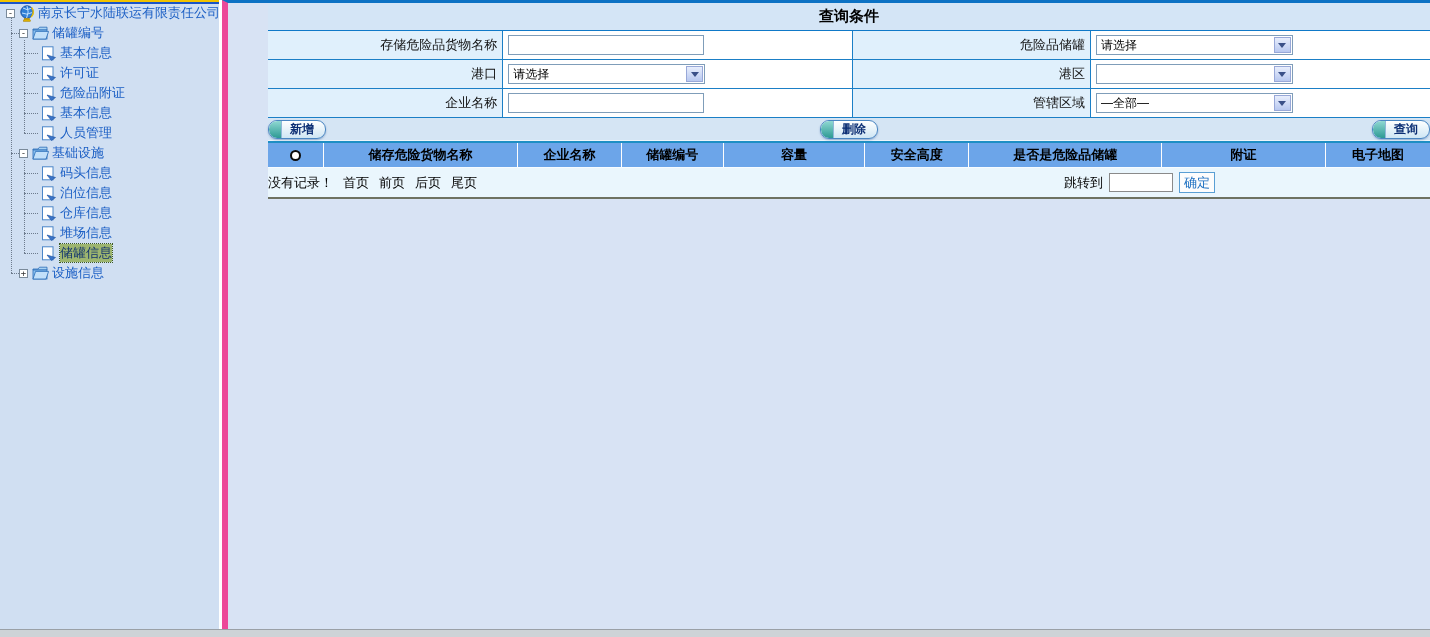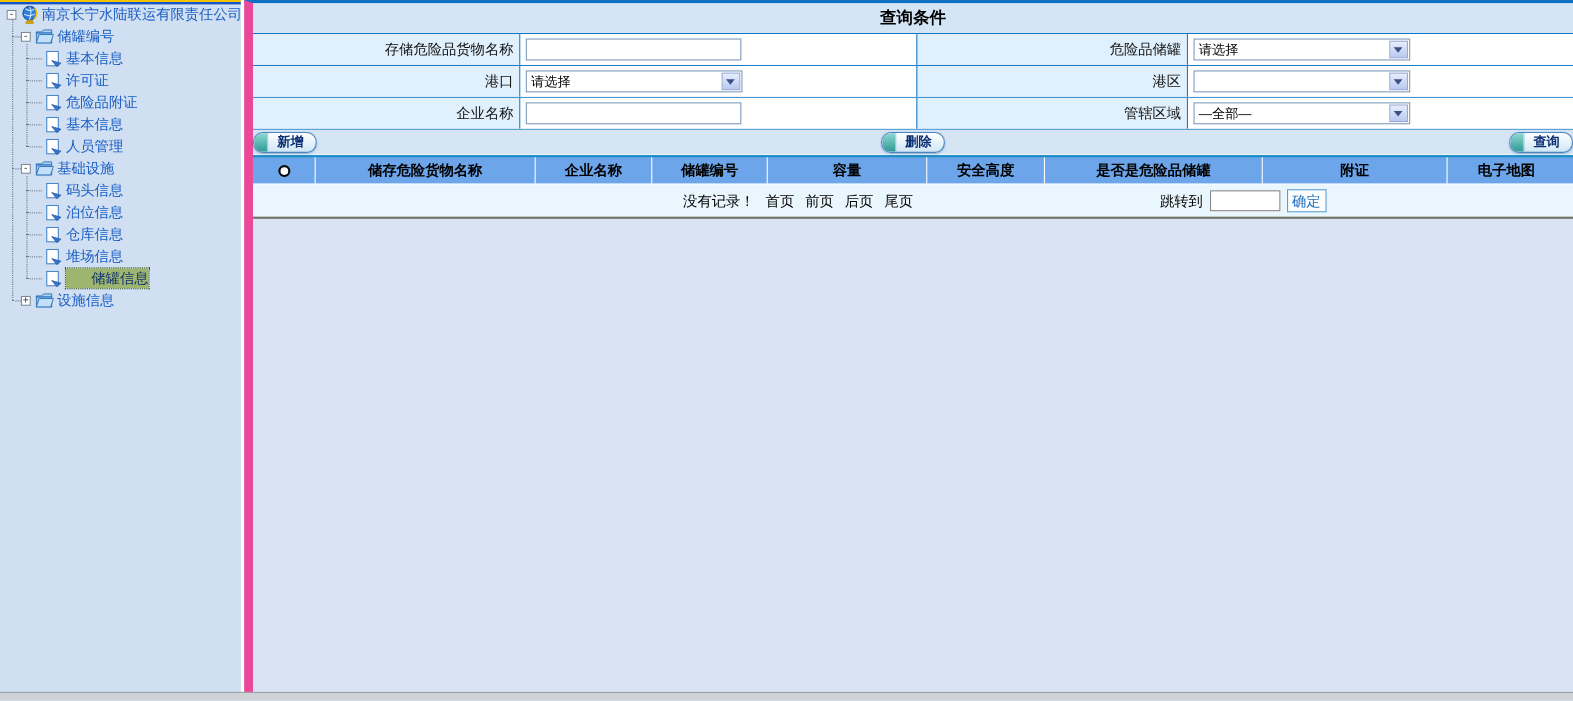--- a/index.html
+++ b/index.html
@@ -13,35 +13,35 @@
   .sidebar {
     position:absolute; left:0; top:0; width:219px; height:629px;
     background:#d0dff2; overflow:hidden;
   }
   .sb-topline { position:absolute; left:0; top:0; width:100%; height:4px;
     background:linear-gradient(to bottom,#f2c300 0 2px,#1a55c8 2px 4px); }
   .v-divider { position:absolute; left:219px; top:0; width:3px; height:629px; background:#ffffff; }
 
   .trow { position:absolute; height:20px; display:flex; align-items:center; white-space:nowrap; z-index:2; }
   .tlabel { color:#1a5ec4; font-size:13px; margin-left:2px; cursor:pointer; }
-  .tlabel.selected { background:#9db56f; outline:1px dotted #3c5a22; color:#13356e;padding-left:23px; }
+  .tlabel.selected { background:#9db56f; outline:1px dotted #3c5a22; color:#13356e; }
   .expander {
     width:9px; height:9px; background:#fff; border:1px solid #7a8a9a;
     font-size:9px; line-height:6px; text-align:center; color:#333;
     margin-right:4px; flex:0 0 auto; cursor:pointer; font-family:"DejaVu Sans Mono",monospace;
   }
   .ticon { flex:0 0 auto; margin-right:1px; }
   .dot-v { position:absolute; border-left:1px dotted #6d7b8d; width:0; z-index:1; }
   .dot-h { position:absolute; border-top:1px dotted #6d7b8d; height:0; z-index:1; }
 
   
   .main {
     position:absolute; left:222px; top:0; width:1208px; height:629px;
     background:#d8e3f4;
-    border-top:3px solid #0d72c4; border-left:8px solid #ec4899;
+    border-top:3px solid #0d72c4; border-left:6px solid #ec4899;padding-left:40px;
   }
   .title-row {
     height:28px; background:#d4e5f6; border-bottom:1px solid #0f79c8;
     display:flex; align-items:center; justify-content:center;
     font-size:15px; font-weight:bold; color:#000;
   }
   .form-row { display:flex; height:29px; border-bottom:1px solid #1b7fc6; }
   .cell { height:100%; display:flex; align-items:center; }
   .cell.label {
     background:#e0f0fc; justify-content:flex-end; padding-right:5px;
@@ -98,21 +98,21 @@
     font-weight:bold; font-size:13px; color:#000; border-left:1px solid #fdfdfd;
   }
   .gh-cell:first-child { border-left:none; }
   .gh-c1{width:56px;} .gh-c2{width:200px;} .gh-c3{width:106px;} .gh-c4{width:105px;}
   .gh-c5{width:145px;} .gh-c6{width:107px;} .gh-c7{width:198px;} .gh-c8{width:168px;} .gh-c9{width:108px;}
   .circle-glyph { width:11px; height:11px; border:2.5px solid #0b0b0b; border-radius:50%; background:#fff; }
 
   .pager-row {
     height:30px; background:#eaf6fd; display:flex; align-items:center; border-top:1px solid #f6fbff;
   }
-  .pager-left { width:50%; display:flex; justify-content:flex-end; align-items:center; gap:10px; color:#000; font-size:13px; }
+  .pager-left { width:50%; display:flex; justify-content:flex-start; align-items:center; gap:10px; color:#000; font-size:13px; }
   .pager-left .plink { cursor:pointer; }
   .pager-right { width:50%; display:flex; justify-content:center; align-items:center; gap:6px; font-size:13px; color:#000; }
   .jump-input { width:64px; height:19px; border:1px solid #8a8a8a; background:#fff; font-size:12px; padding:0 3px; }
   .ok-btn {
     min-width:34px; height:21px; background:#fdfdfd; border:1px solid #5a9fd4;
     color:#1a6ec0; font-size:13px; display:flex; align-items:center; justify-content:center;
     padding:0 4px; cursor:pointer;
   }
   .dark-rule { height:2px; background:#6e7262; }
   .content-fill { height:399px; background:#d8e3f4; }

